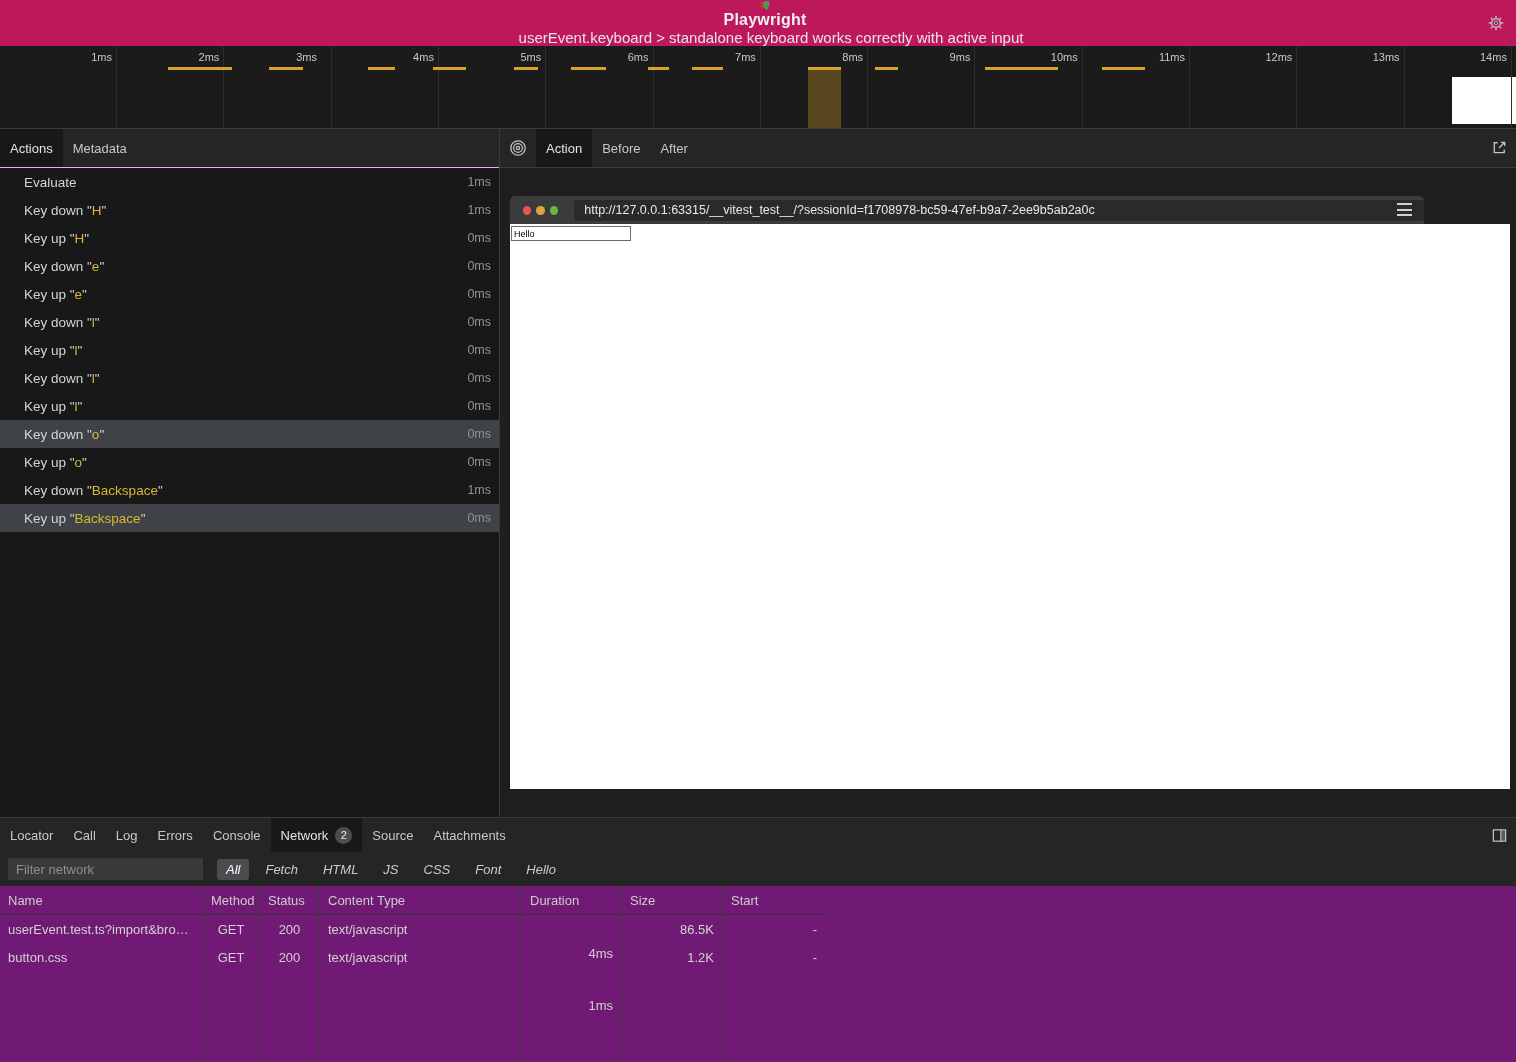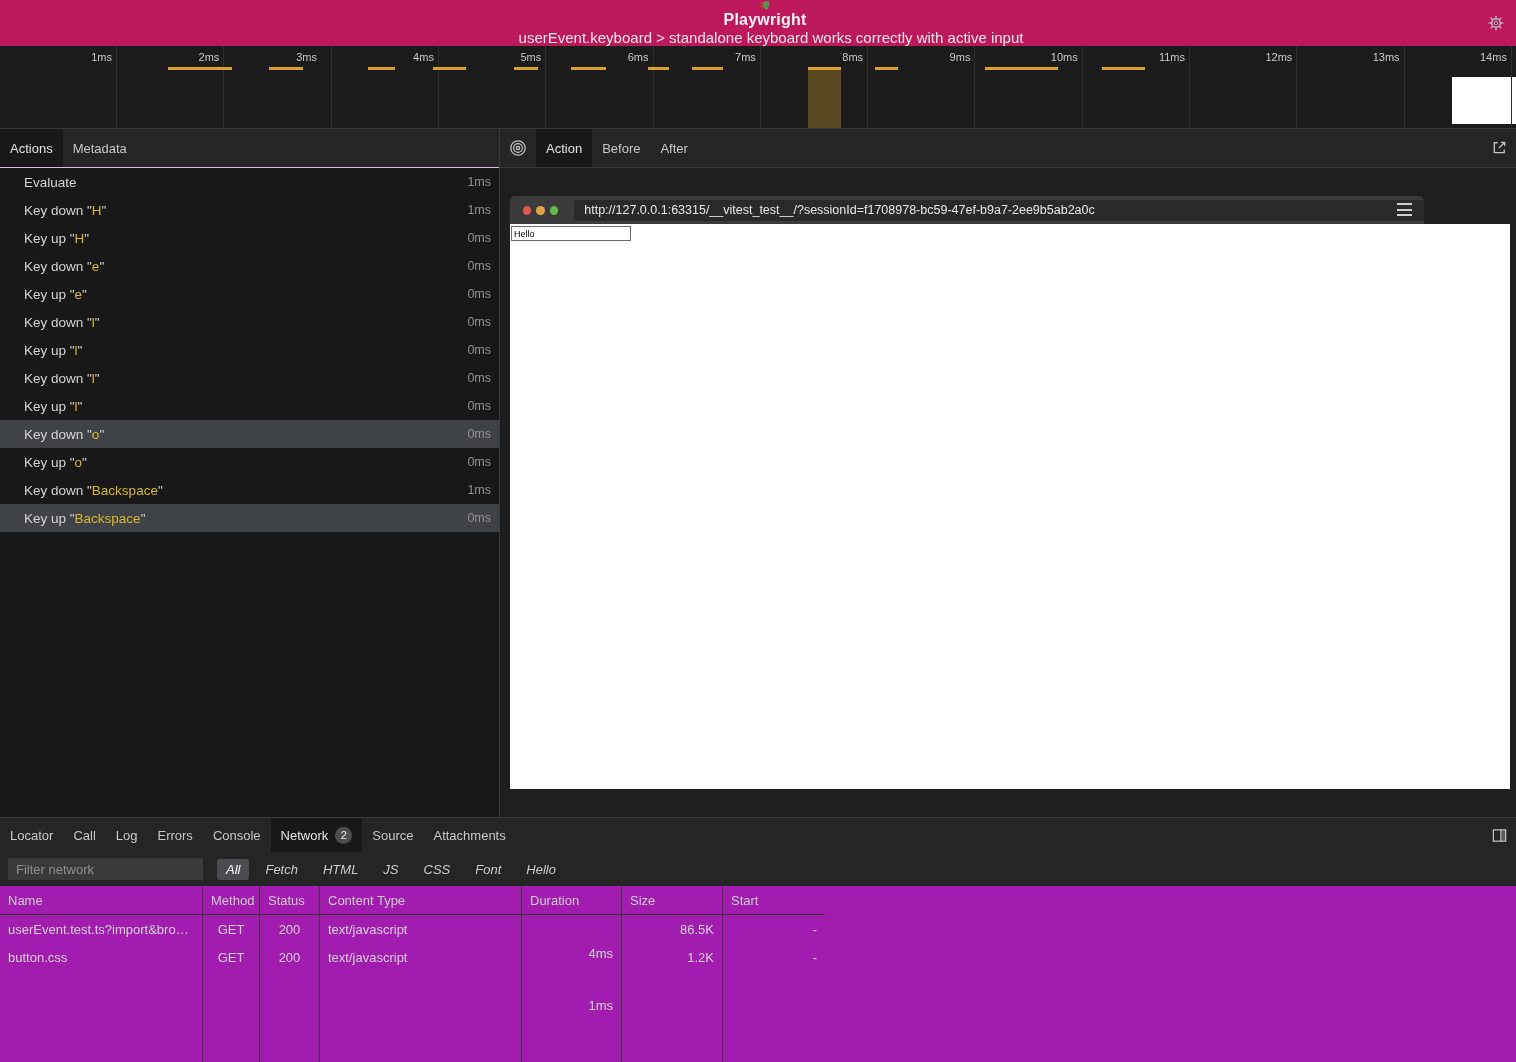--- a/index.html
+++ b/index.html
@@ -62,21 +62,21 @@
   .bottom-tabbar{left:0;top:818px;width:1516px;height:34px;}
   .split-icon{position:absolute;right:8px;top:827px;width:17px;height:17px;cursor:pointer;}
   .filter-row{left:0;top:852px;width:1516px;height:34px;background:#252526;display:flex;align-items:center;}
   .filter-input{margin-left:8px;width:195px;height:22px;background:#3a3a3a;border:none;outline:none;color:#dddddd;
     font-size:13px;font-family:"Liberation Sans",sans-serif;padding:0 8px;box-sizing:border-box;}
   .filter-input::placeholder{color:#8f8f8f;}
   .chips{display:flex;align-items:center;margin-left:14px;}
   .chip{padding:3px 9px;margin-right:7px;font-size:13px;color:#cccccc;border-radius:3px;cursor:pointer;font-style:italic;}
   .chip.selected{background:#4c4c50;color:#ffffff;}
 
-  .net-table{left:0;top:886px;width:1516px;height:176px;background:#a21caf;display:flex;}
+  .net-table{left:0;top:886px;width:1516px;height:176px;background:#701a75;display:flex;}
   .net-col{box-sizing:border-box;border-right:1px solid #3c3c3c;display:flex;flex-direction:column;overflow:hidden;}
   .net-col:last-child{border-right:none;}
   .hcell{height:29px;box-sizing:border-box;border-bottom:1px solid #333333;display:flex;align-items:center;padding:0 8px;font-size:13px;color:#cccccc;white-space:nowrap;}
   .cell{height:28px;display:flex;align-items:center;padding:0 8px;font-size:13px;color:#d2d2d2;white-space:nowrap;overflow:hidden;cursor:pointer;}
   .al-right{justify-content:flex-end;}
   .al-center{justify-content:center;}
 </style>
 </head>
 <body>
 

